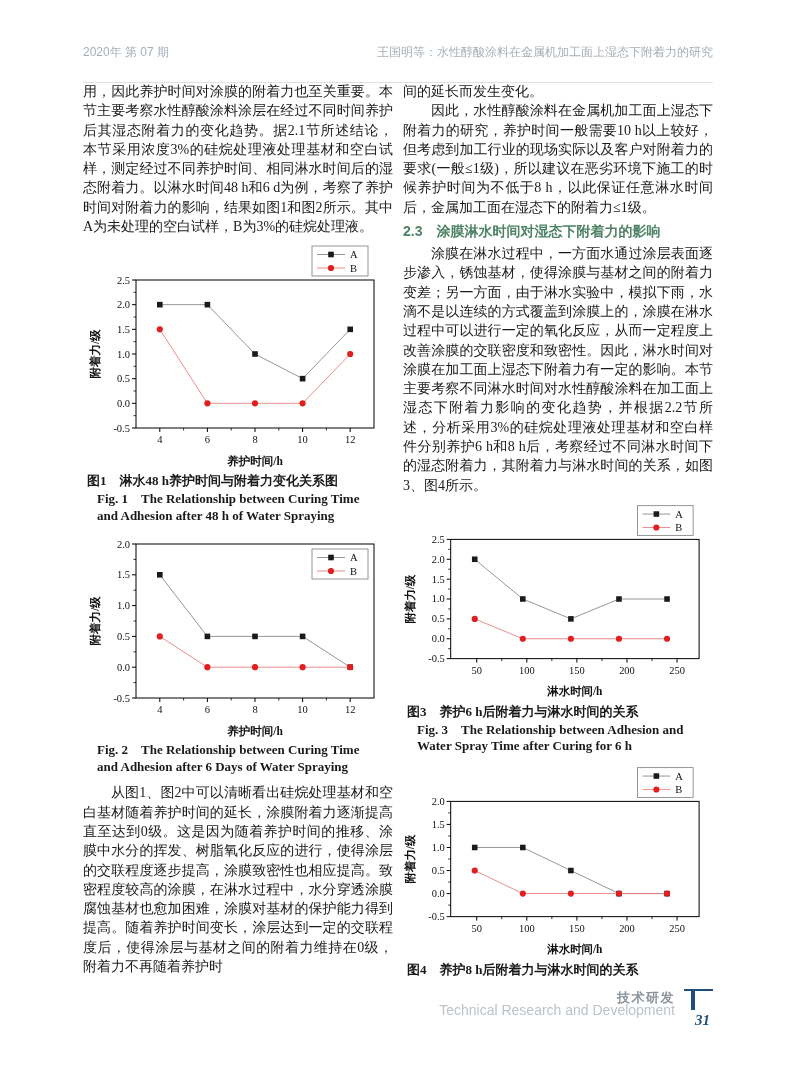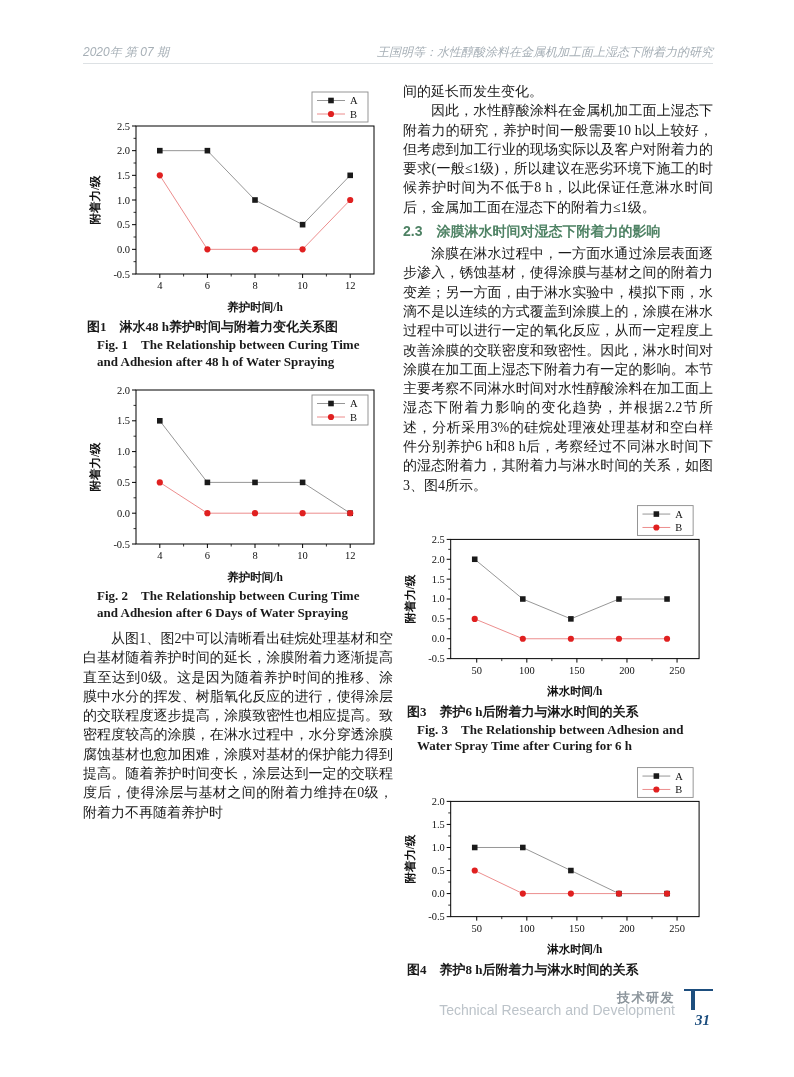--- a/index.html
+++ b/index.html
@@ -1,20 +1,20 @@
 <!DOCTYPE html>
 <html><head>
 <meta charset="utf-8">
 <style>
   html,body{margin:0;padding:0;background:#e9e9e9;}
   .page{position:relative;width:794px;height:1077px;background:#ffffff;margin:0 auto;overflow:hidden;
         font-family:"Liberation Serif","DejaVu Serif",serif;color:#1a1a1a;}
   .header{position:absolute;left:83px;top:44px;width:630px;display:flex;justify-content:space-between;
           font-family:"Liberation Sans","DejaVu Sans",sans-serif;
-          font-size:12px;color:#a6afb6;padding-bottom:2px;border-bottom:1px solid #dde1e4;font-style:italic;}
+          font-size:12px;color:#a6afb6;padding-bottom:21px;border-bottom:1px solid #dde1e4;}
   .columns{position:absolute;left:83px;top:82px;width:630px;display:flex;gap:10px;}
   .col{width:310px;}
   .col p{margin:0;font-size:14px;line-height:19.3px;text-align:justify;text-justify:inter-ideograph;}
   .col p.indent{text-indent:2em;}
   .section-heading{font-family:"Liberation Sans","DejaVu Sans",sans-serif;font-weight:bold;
                    font-size:14px;line-height:20px;margin:4px 0 3px 0;}
   .chart{display:flex;justify-content:center;margin-top:6px;}
   .chart svg text{font-family:"Liberation Serif","DejaVu Serif",serif;}
   .cap-cn{font-weight:bold;font-size:13px;line-height:17px;margin:2px 4px 0 4px;}
   .cap-en{text-align:left;font-weight:bold;font-size:13px;line-height:16.5px;margin:2px 14px 8px 14px;}
@@ -33,20 +33,21 @@
 <div class="page">
 
   <div class="header">
     <span>2020年  第 07 期</span>
     <span>王国明等：水性醇酸涂料在金属机加工面上湿态下附着力的研究</span>
   </div>
 
   <div class="columns">
 
     <div class="col">
+      <p>用，因此养护时间对涂膜的附着力也至关重要。本节主要考察水性醇酸涂料涂层在经过不同时间养护后其湿态附着力的变化趋势。据2.1节所述结论，本节采用浓度3%的硅烷处理液处理基材和空白试样，测定经过不同养护时间、相同淋水时间后的湿态附着力。以淋水时间48 h和6 d为例，考察了养护时间对附着力的影响，结果如图1和图2所示。其中A为未处理的空白试样，B为3%的硅烷处理液。</p>
 
       <div class="chart">
           <svg width="300" height="228" viewBox="0 0 300 228">
             <rect x="48" y="38" width="238" height="148" fill="none" stroke="#000" stroke-width="1"></rect>
             <line x1="44" y1="186" x2="48" y2="186" stroke="#000" stroke-width="1"></line>
             <text x="42" y="189.5" text-anchor="end" font-size="10.5" fill="#111">-0.5</text>
             <line x1="45.5" y1="173.66666666666666" x2="48" y2="173.66666666666666" stroke="#000" stroke-width="0.8"></line>
             <line x1="44" y1="161.33333333333334" x2="48" y2="161.33333333333334" stroke="#000" stroke-width="1"></line>
             <text x="42" y="164.83333333333334" text-anchor="end" font-size="10.5" fill="#111">0.0</text>
             <line x1="45.5" y1="149" x2="48" y2="149" stroke="#000" stroke-width="0.8"></line>

